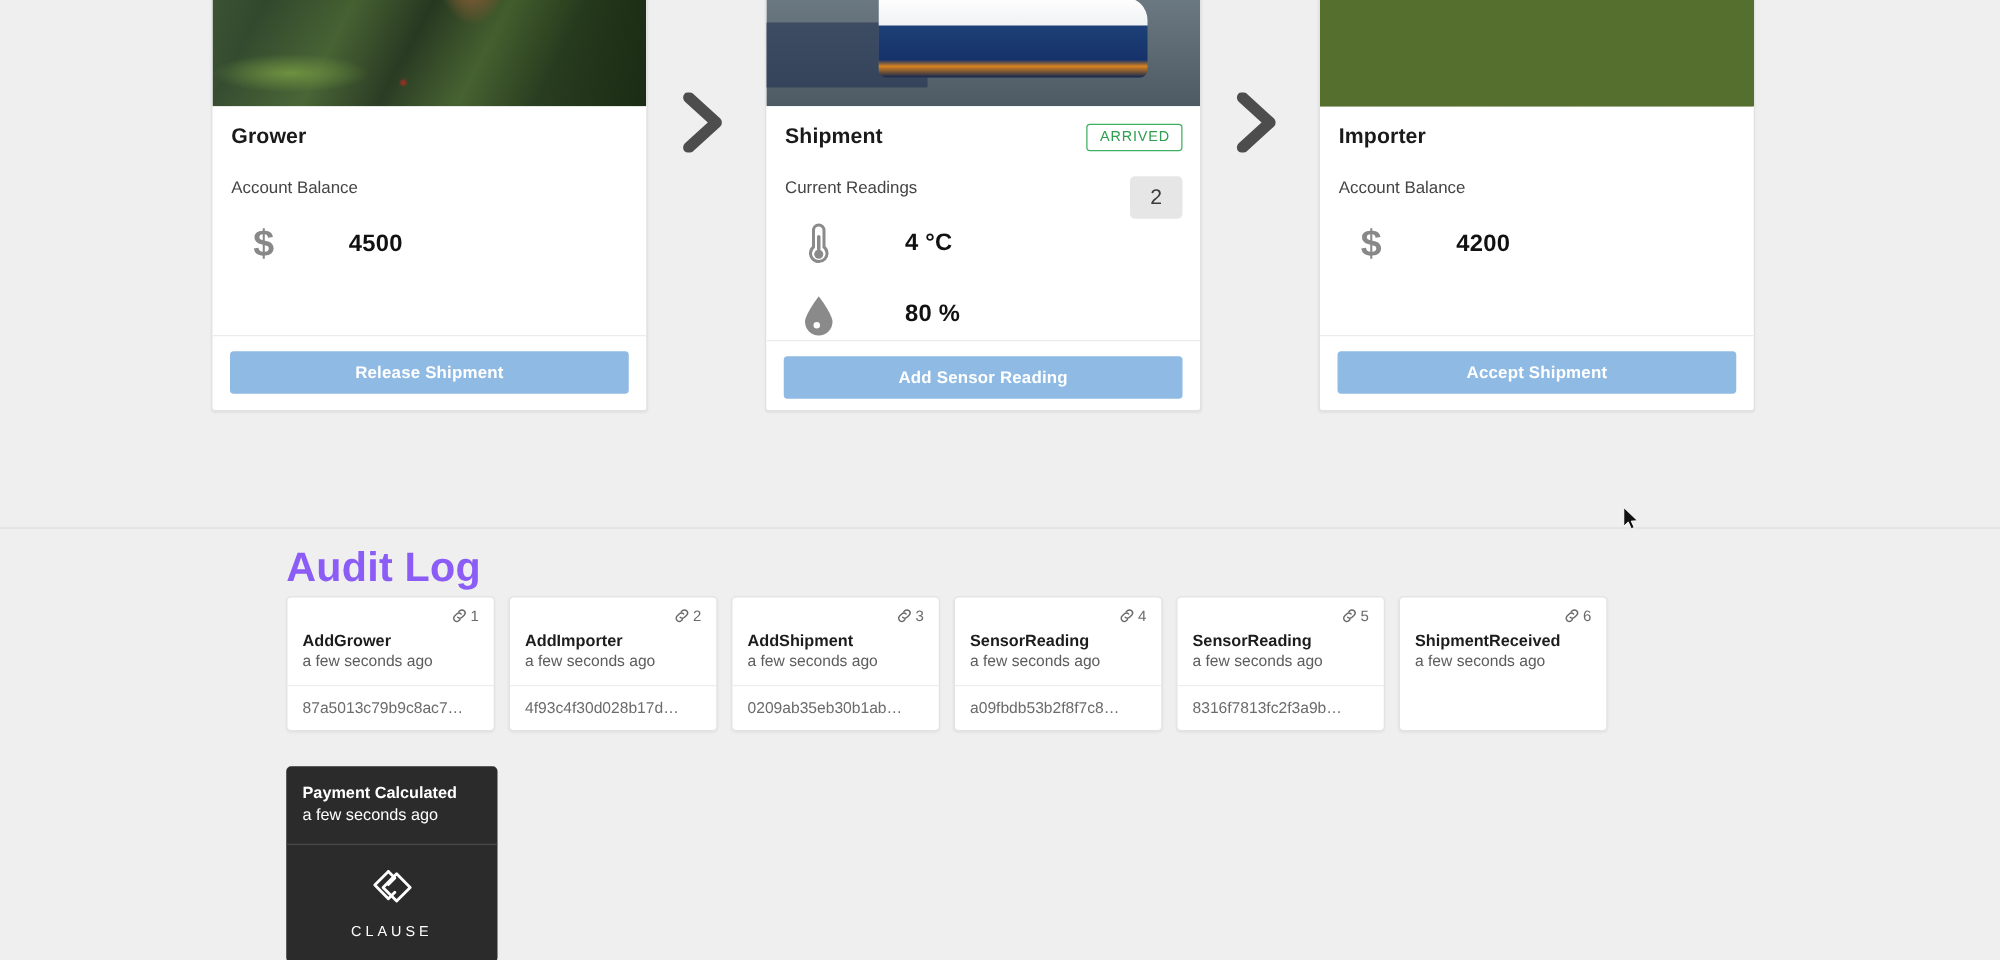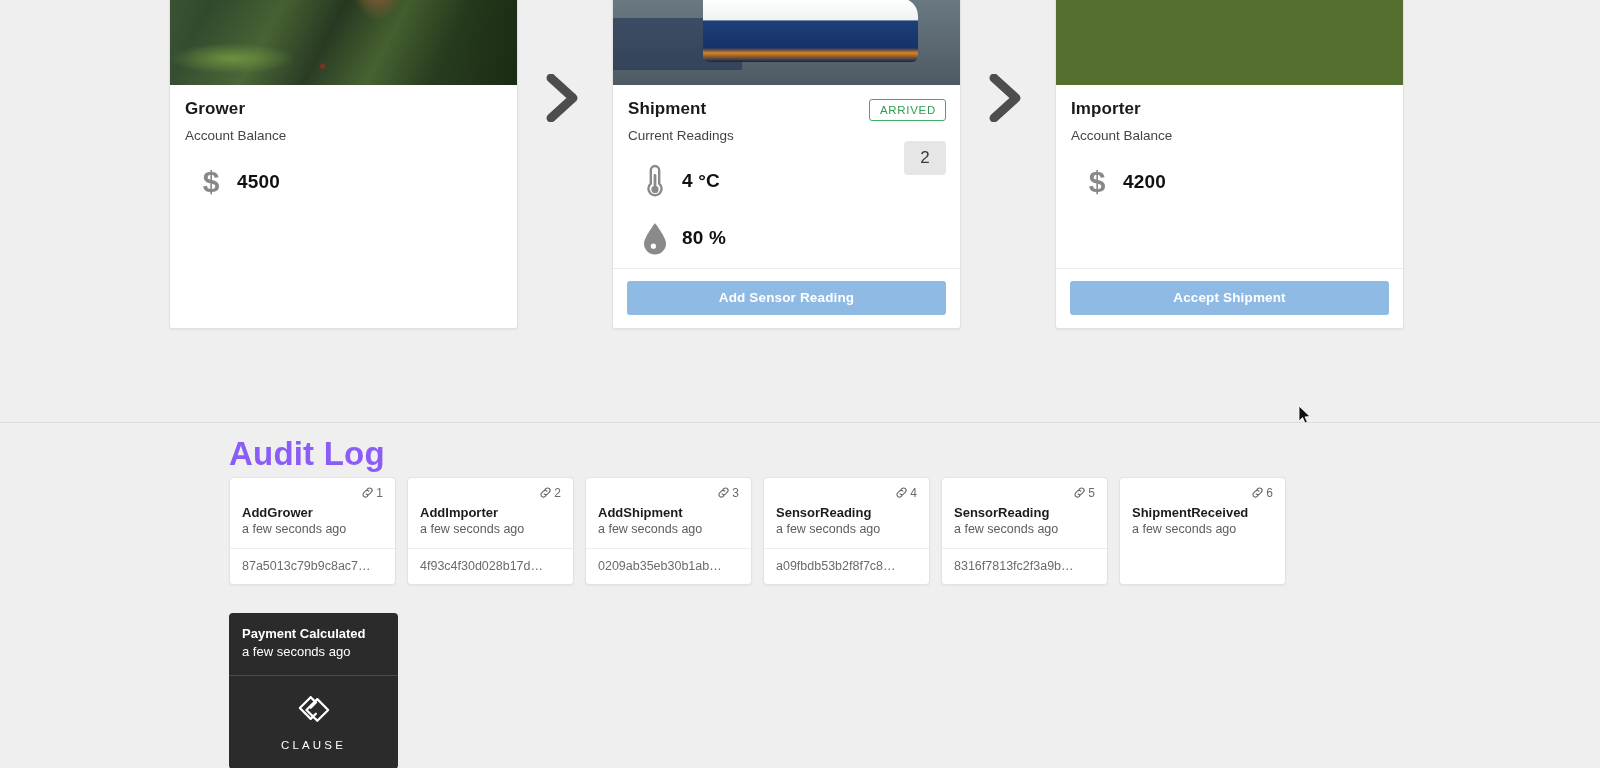--- a/index.html
+++ b/index.html
@@ -49,21 +49,21 @@
   .card-body {
     flex: 1 1 auto;
     padding: 14px 15px 0 15px;
     position: relative;
   }
   .card-title {
     font-size: 17px;
     font-weight: bold;
     color: #1a1a1a;
     letter-spacing: .1px;
-    margin: 0 0 8px 0;
+    margin: 0 0 22px 0;
     line-height: 20px;
   }
   .card-sub {
     font-size: 13.5px;
     color: #444;
     margin: 0;
     line-height: 17px;
   }
 
   .metric-row {
@@ -77,20 +77,21 @@
     display: flex;
     justify-content: center;
     align-items: center;
     flex: 0 0 54px;
   }
   .metric-value {
     font-size: 19px;
     font-weight: bold;
     color: #111;
     letter-spacing: .2px;
+    margin-left: 42px;
   }
   .dollar-glyph {
     font-size: 30px;
     font-weight: bold;
     color: #888;
     line-height: 1;
   }
 
   .balance-row { margin-top: 20px; height: 36px; }
   .balance-row .metric-icon { flex: 0 0 52px; width: 52px; }
@@ -342,20 +343,23 @@
       <div class="card-body">
         <div class="card-title">Grower</div>
         <div class="card-sub">Account Balance</div>
         <div class="metric-row balance-row">
           <span class="metric-icon">
             <span class="dollar-glyph">$</span>
           </span>
           <span class="metric-value">4500</span>
         </div>
       </div>
+      <div class="card-footer">
+        <button class="action-btn">Release Shipment</button>
+      </div>
     </div>
 
     <div class="chevron one">
       <svg width="34" height="48" viewBox="0 0 34 48" aria-hidden="true">
         <path d="M6 4 L28 24 L6 44" stroke="#4d4d4d" stroke-width="9" fill="none" stroke-linecap="round" stroke-linejoin="round"></path>
       </svg>
     </div>
 
     <div class="card shipment">
       <div class="card-photo">

